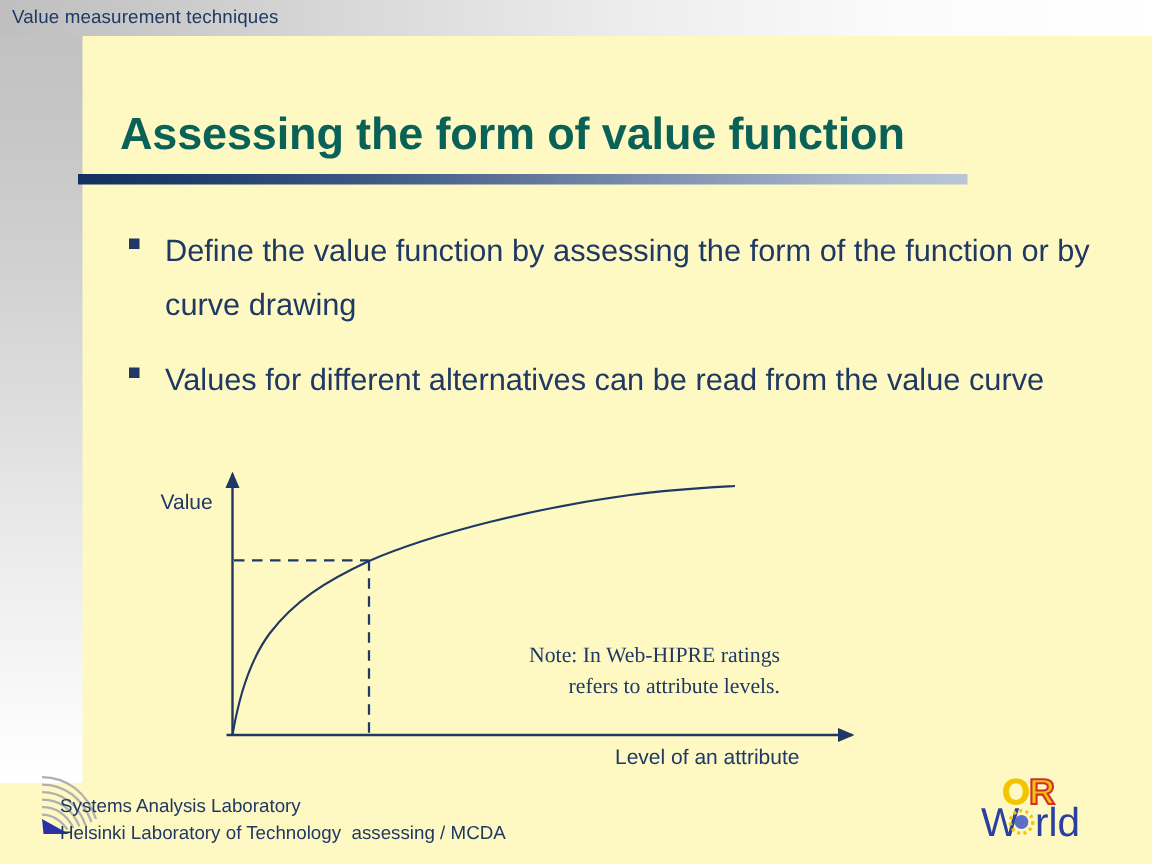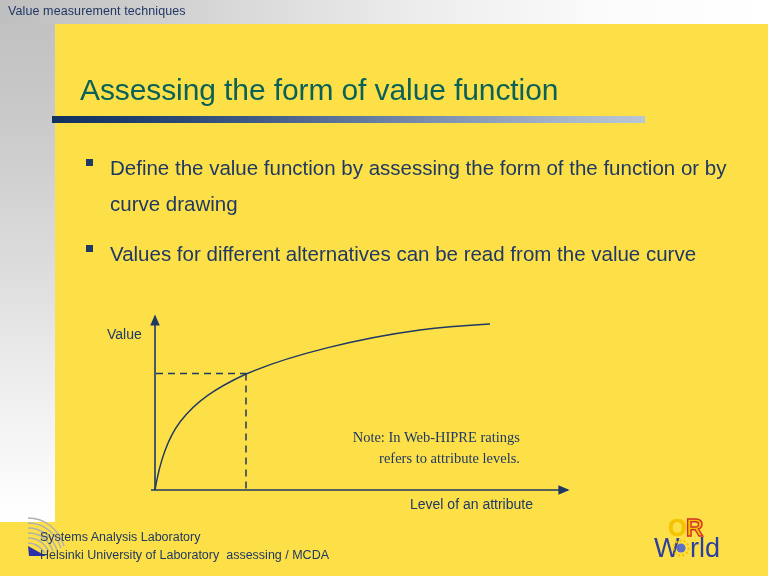--- a/index.html
+++ b/index.html
@@ -13,21 +13,21 @@
     overflow: hidden;
     font-family: "Liberation Sans", sans-serif;
     position: relative;
   }
 
   #slide {
     position: absolute;
     left: 0; top: 0;
     width: 768px;
     height: 576px;
-    background: #fde047;
+    background: #fef9c3;
     overflow: hidden;
   }
 
   
   #header-band {
     position: absolute;
     left: 0; top: 0;
     width: 768px;
     height: 24px;
     background: linear-gradient(to right, #bfbfbf 0%, #c6c6c6 10%, #d8d8d8 30%, #ededed 55%, #fbfbfb 78%, #ffffff 100%);
@@ -51,21 +51,21 @@
     height: 498px;
     background: linear-gradient(to bottom, #c2c2c2 0%, #c6c6c6 12%, #cfcfcf 28%, #dcdcdc 48%, #e9e9e9 66%, #f4f4f4 82%, #fcfcfc 94%, #ffffff 100%);
   }
 
   
   #slide-title {
     position: absolute;
     left: 80px;
     top: 73px;
     font-size: 30px;
-    font-weight: normal;
+    font-weight: bold;
     color: #0a6157;
     letter-spacing: -0.1px;
     white-space: nowrap;
   }
 
   
   #title-rule {
     position: absolute;
     left: 52px;
     top: 116px;
@@ -226,21 +226,21 @@
         <path d="M4,21 C15,21 24,27 29,39"></path>
         <path d="M4,26 C13,26 20,30 25,40"></path>
         <path d="M4,31 C11,31 16,34 21,41"></path>
       </g>
       <path d="M4,34 L22,44 L5,44 Z" fill="#2b2fa8"></path>
     </svg>
   </div>
   <div id="footer-text">
     <div>Systems Analysis Laboratory</div>
     <div>
-      <span>Helsinki University of Laboratory</span>&nbsp;&nbsp;<span>assessing / MCDA</span>
+      <span>Helsinki Laboratory of Technology</span>&nbsp;&nbsp;<span>assessing / MCDA</span>
     </div>
   </div>
 
   <div id="or-world-logo">
     <svg width="112" height="52" viewBox="0 0 112 52">
 
       <text x="16" y="24" font-family="'Liberation Sans', sans-serif" font-size="24" font-weight="bold" fill="#f5c400" stroke="#f5c400" stroke-width="0.5">O</text>
       <text x="34" y="24" font-family="'Liberation Sans', sans-serif" font-size="24" font-weight="bold" fill="#f5c400" stroke="#d32f2f" stroke-width="1.4">R</text>
 
       <text x="2" y="45" font-family="'Liberation Sans', sans-serif" font-size="27" fill="#2b3fa0">W</text>

